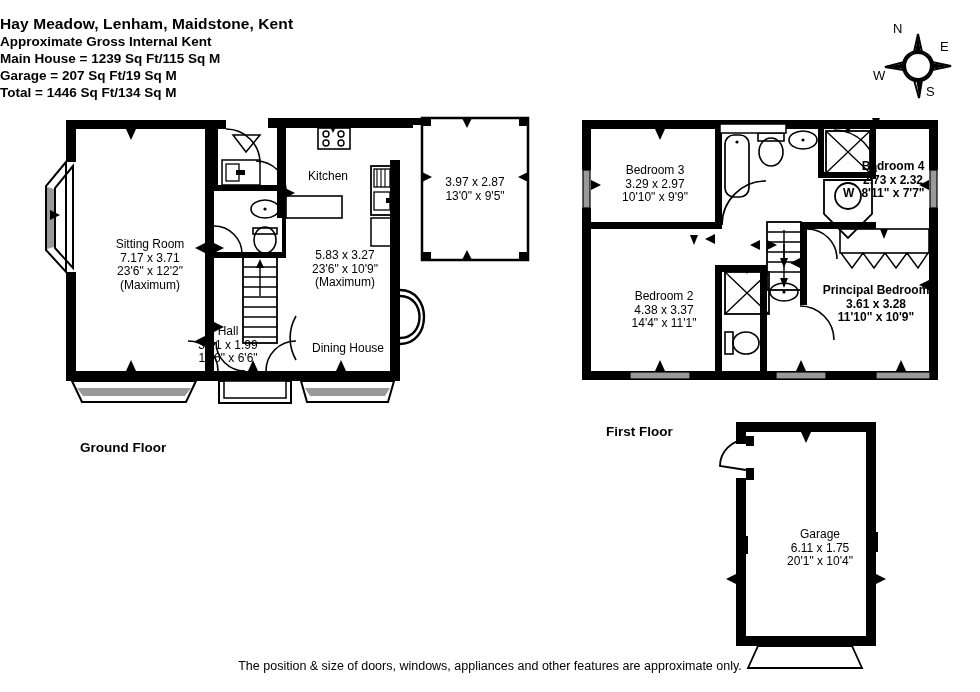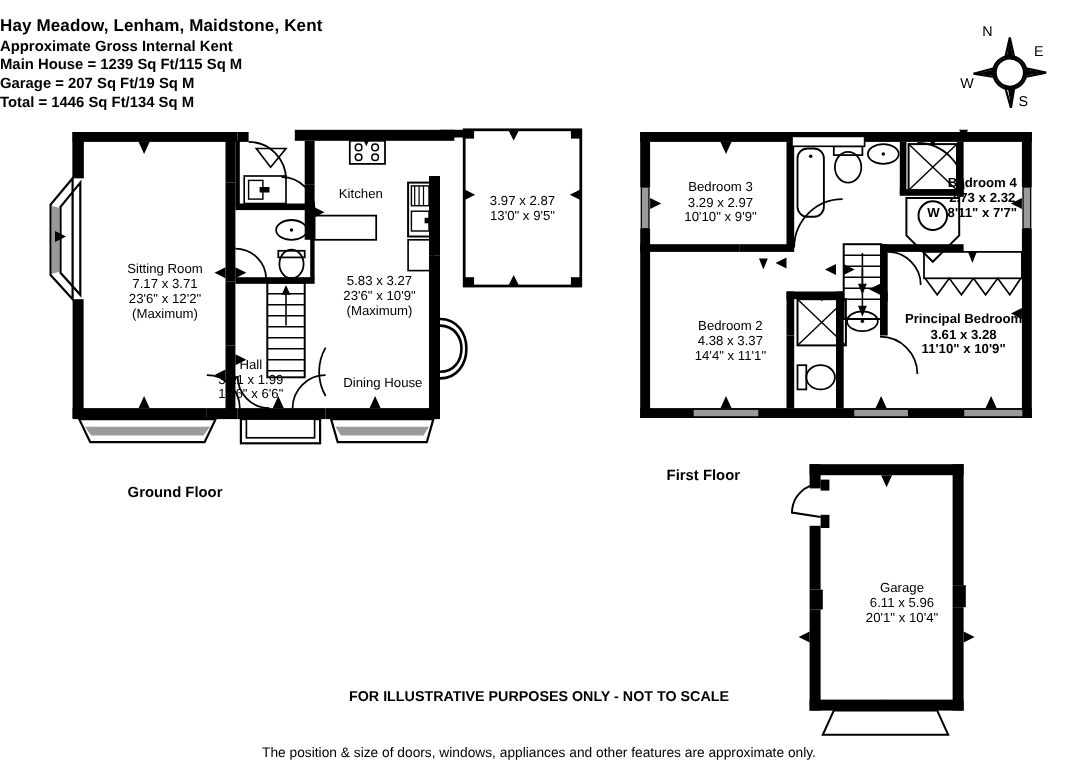--- a/index.html
+++ b/index.html
@@ -230,21 +230,21 @@
   <div class="nm">Hall</div>
   <div>3.21 x 1.99</div>
   <div>10'6" x 6'6"</div>
 </div>
 
 <div class="room" style="left:420px;top:176px;width:110px;">
   <div>3.97 x 2.87</div>
   <div>13'0" x 9'5"</div>
 </div>
 
-<div class="abs floor-caption" style="left:80px;top:440px;margin-left:36px;">Ground Floor</div>
+<div class="abs floor-caption" style="left:80px;top:440px;">Ground Floor</div>
 
 <svg class="abs" style="left:560px;top:0px;" width="420" height="420" viewBox="0 0 420 420">
 
   <rect class="blk" x="22" y="120" width="356" height="9"></rect>
   <rect class="blk" x="22" y="120" width="9" height="50"></rect>
   <rect class="blk" x="22" y="208" width="9" height="172"></rect>
   <rect class="blk" x="369" y="120" width="9" height="50"></rect>
   <rect class="blk" x="369" y="208" width="9" height="172"></rect>
   <rect class="blk" x="22" y="371" width="48" height="9"></rect>
   <rect class="blk" x="70" y="371" width="60" height="9"></rect>
@@ -402,20 +402,19 @@
   <g class="blk">
     <polygon points="101,22 111,22 106,33"></polygon>
     <polygon points="101,236 111,236 106,226"></polygon>
     <polygon points="36,164 36,174 26,169"></polygon>
     <polygon points="176,164 176,174 186,169"></polygon>
   </g>
 </svg>
 
 <div class="room" style="left:765px;top:528px;width:110px;">
   <div class="nm">Garage</div>
-  <div>6.11 x 5.96</div>
+  <div>6.11 x 1.75</div>
   <div>20'1" x 10'4"</div>
 </div>
 
 <div id="footer" class="abs" style="top:624px;">
-  <div class="f1">FOR ILLUSTRATIVE PURPOSES ONLY - NOT TO SCALE</div>
   <div class="f2">The position &amp; size of doors, windows, appliances and other features are approximate only.</div>
 </div>
 
 </body></html>

